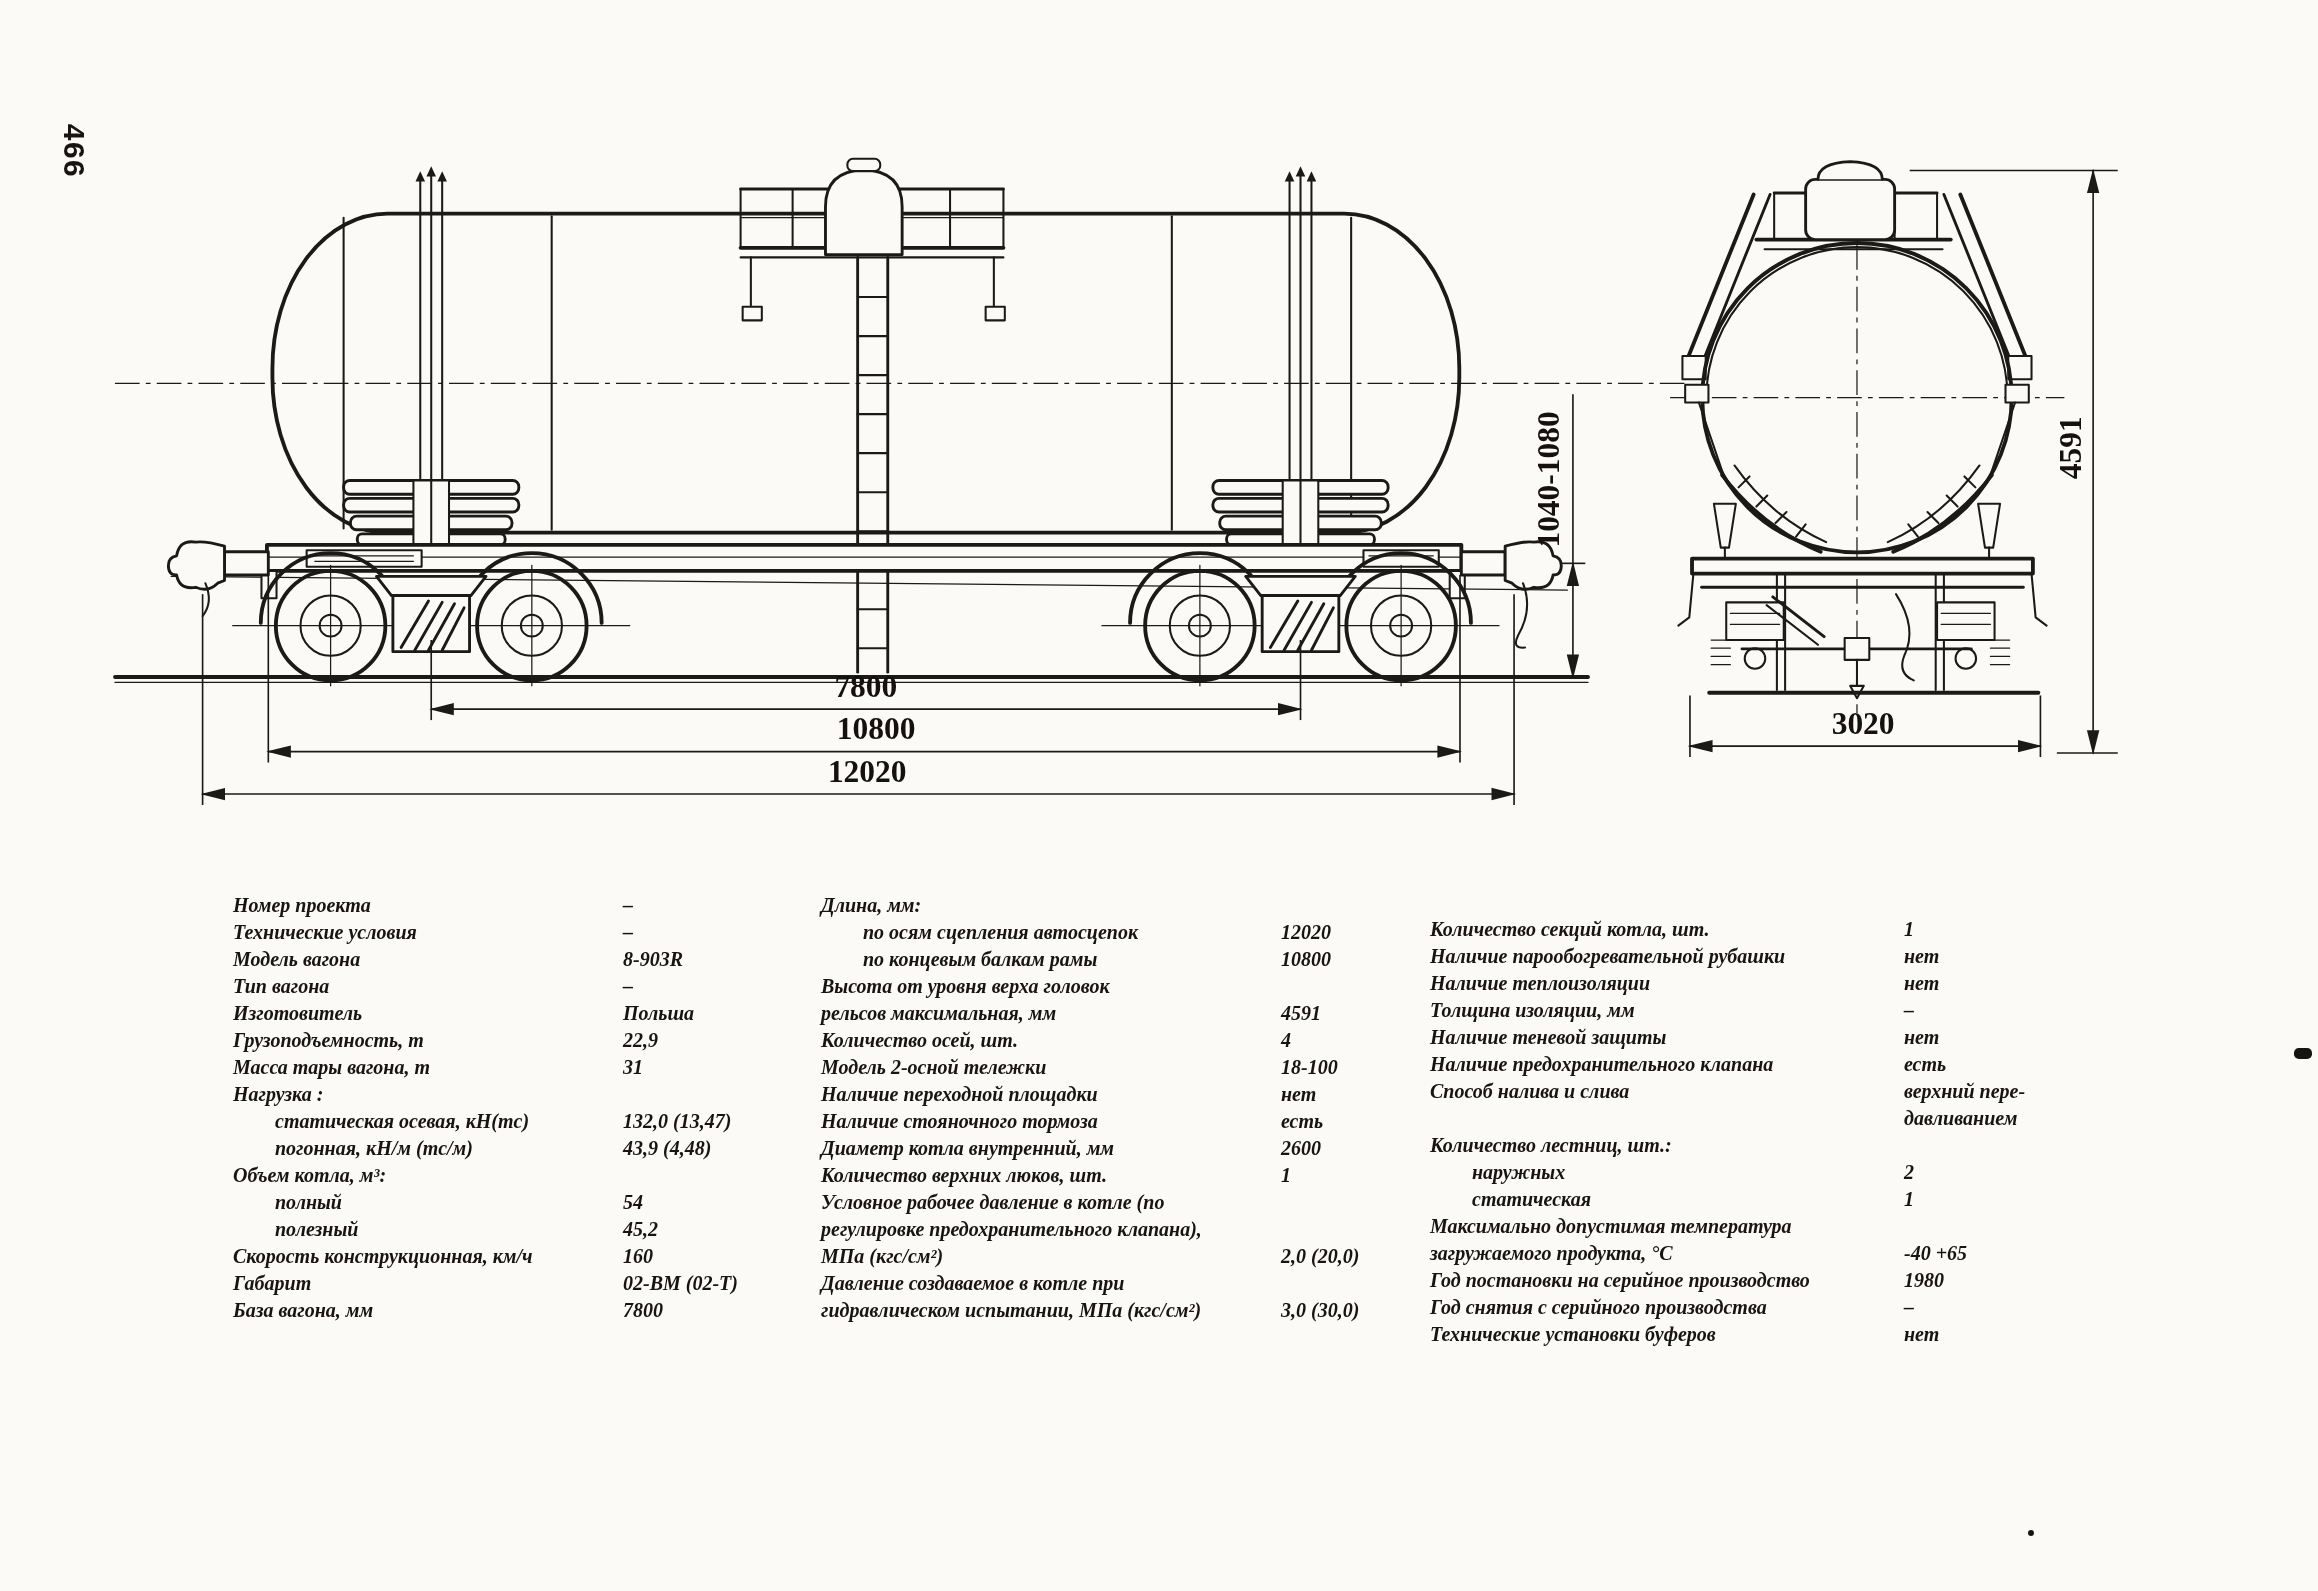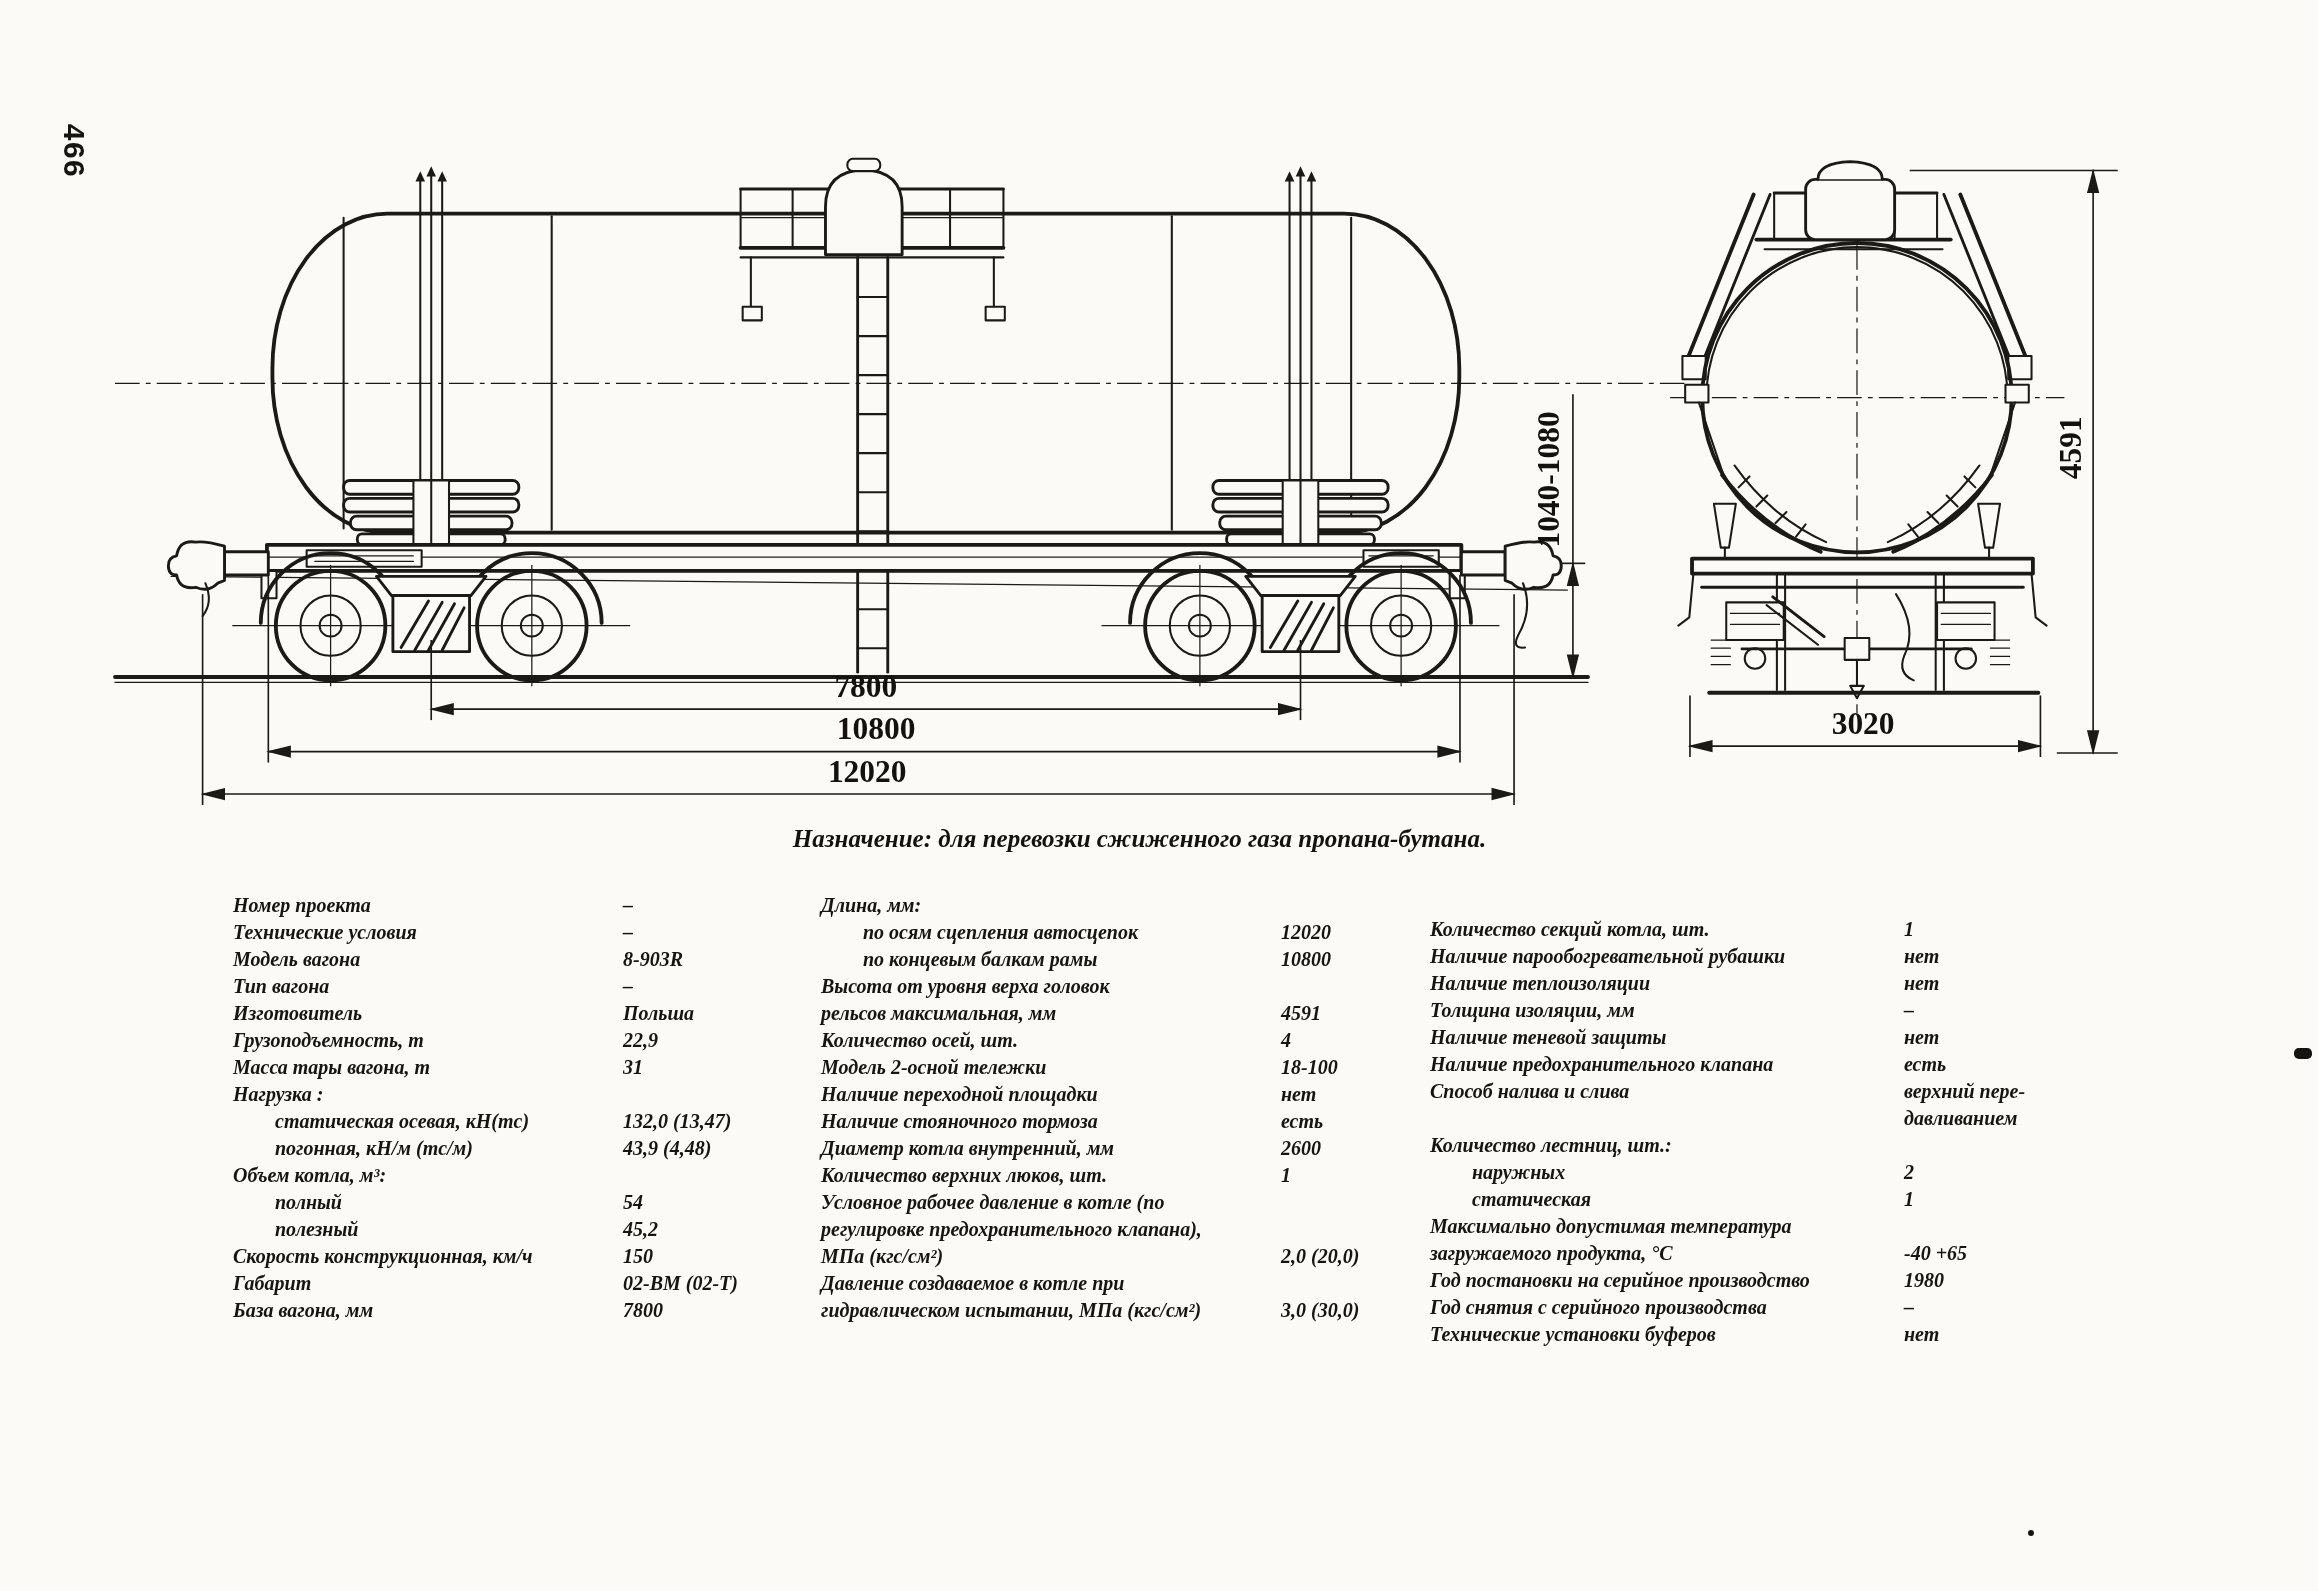--- a/index.html
+++ b/index.html
@@ -268,37 +268,36 @@
       <line x1="2469" y1="1090" x2="2981" y2="1090" class="dim" marker-start="url(#ar)" marker-end="url(#ar)"></line>
       <text x="2722" y="1072" text-anchor="middle" class="dimtxt">3020</text>
 
       <line x1="2790" y1="249" x2="3094" y2="249" class="dim"></line>
       <line x1="3005" y1="1100" x2="3094" y2="1100" class="dim"></line>
       <line x1="3058" y1="249" x2="3058" y2="1100" class="dim" marker-start="url(#ar)" marker-end="url(#ar)"></line>
       <text transform="translate(3040,700) rotate(-90)" class="dimtxt">4591</text>
     </g>
   </svg>
 
-  <div class="purpose">Назначение: для перевозки сжиженного газа пропана-бутана.</div>
 
   <div id="col1" class="spec-col">
       <div class="spec-row"><span class="spec-label">Номер проекта</span><span class="spec-value">–</span></div>
       <div class="spec-row"><span class="spec-label">Технические условия</span><span class="spec-value">–</span></div>
       <div class="spec-row"><span class="spec-label">Модель вагона</span><span class="spec-value">8-903R</span></div>
       <div class="spec-row"><span class="spec-label">Тип вагона</span><span class="spec-value">–</span></div>
       <div class="spec-row"><span class="spec-label">Изготовитель</span><span class="spec-value">Польша</span></div>
       <div class="spec-row"><span class="spec-label">Грузоподъемность, т</span><span class="spec-value">22,9</span></div>
       <div class="spec-row"><span class="spec-label">Масса тары вагона, т</span><span class="spec-value">31</span></div>
       <div class="spec-row"><span class="spec-label">Нагрузка :</span><span class="spec-value"></span></div>
       <div class="spec-row"><span class="spec-label indent">статическая осевая, кН(тс)</span><span class="spec-value">132,0 (13,47)</span></div>
       <div class="spec-row"><span class="spec-label indent">погонная, кН/м (тс/м)</span><span class="spec-value">43,9 (4,48)</span></div>
       <div class="spec-row"><span class="spec-label">Объем котла, м³:</span><span class="spec-value"></span></div>
       <div class="spec-row"><span class="spec-label indent">полный</span><span class="spec-value">54</span></div>
       <div class="spec-row"><span class="spec-label indent">полезный</span><span class="spec-value">45,2</span></div>
-      <div class="spec-row"><span class="spec-label">Скорость конструкционная, км/ч</span><span class="spec-value">150</span></div>
+      <div class="spec-row"><span class="spec-label">Скорость конструкционная, км/ч</span><span class="spec-value">160</span></div>
       <div class="spec-row"><span class="spec-label">Габарит</span><span class="spec-value">02-ВМ (02-Т)</span></div>
       <div class="spec-row"><span class="spec-label">База вагона, мм</span><span class="spec-value">7800</span></div>
     </div>
   <div id="col2" class="spec-col">
       <div class="spec-row"><span class="spec-label">Длина, мм:</span><span class="spec-value"></span></div>
       <div class="spec-row"><span class="spec-label indent">по осям сцепления автосцепок</span><span class="spec-value">12020</span></div>
       <div class="spec-row"><span class="spec-label indent">по концевым балкам рамы</span><span class="spec-value">10800</span></div>
       <div class="spec-row"><span class="spec-label">Высота от уровня верха головок</span><span class="spec-value"></span></div>
       <div class="spec-row"><span class="spec-label">рельсов максимальная, мм</span><span class="spec-value">4591</span></div>
       <div class="spec-row"><span class="spec-label">Количество осей, шт.</span><span class="spec-value">4</span></div>

